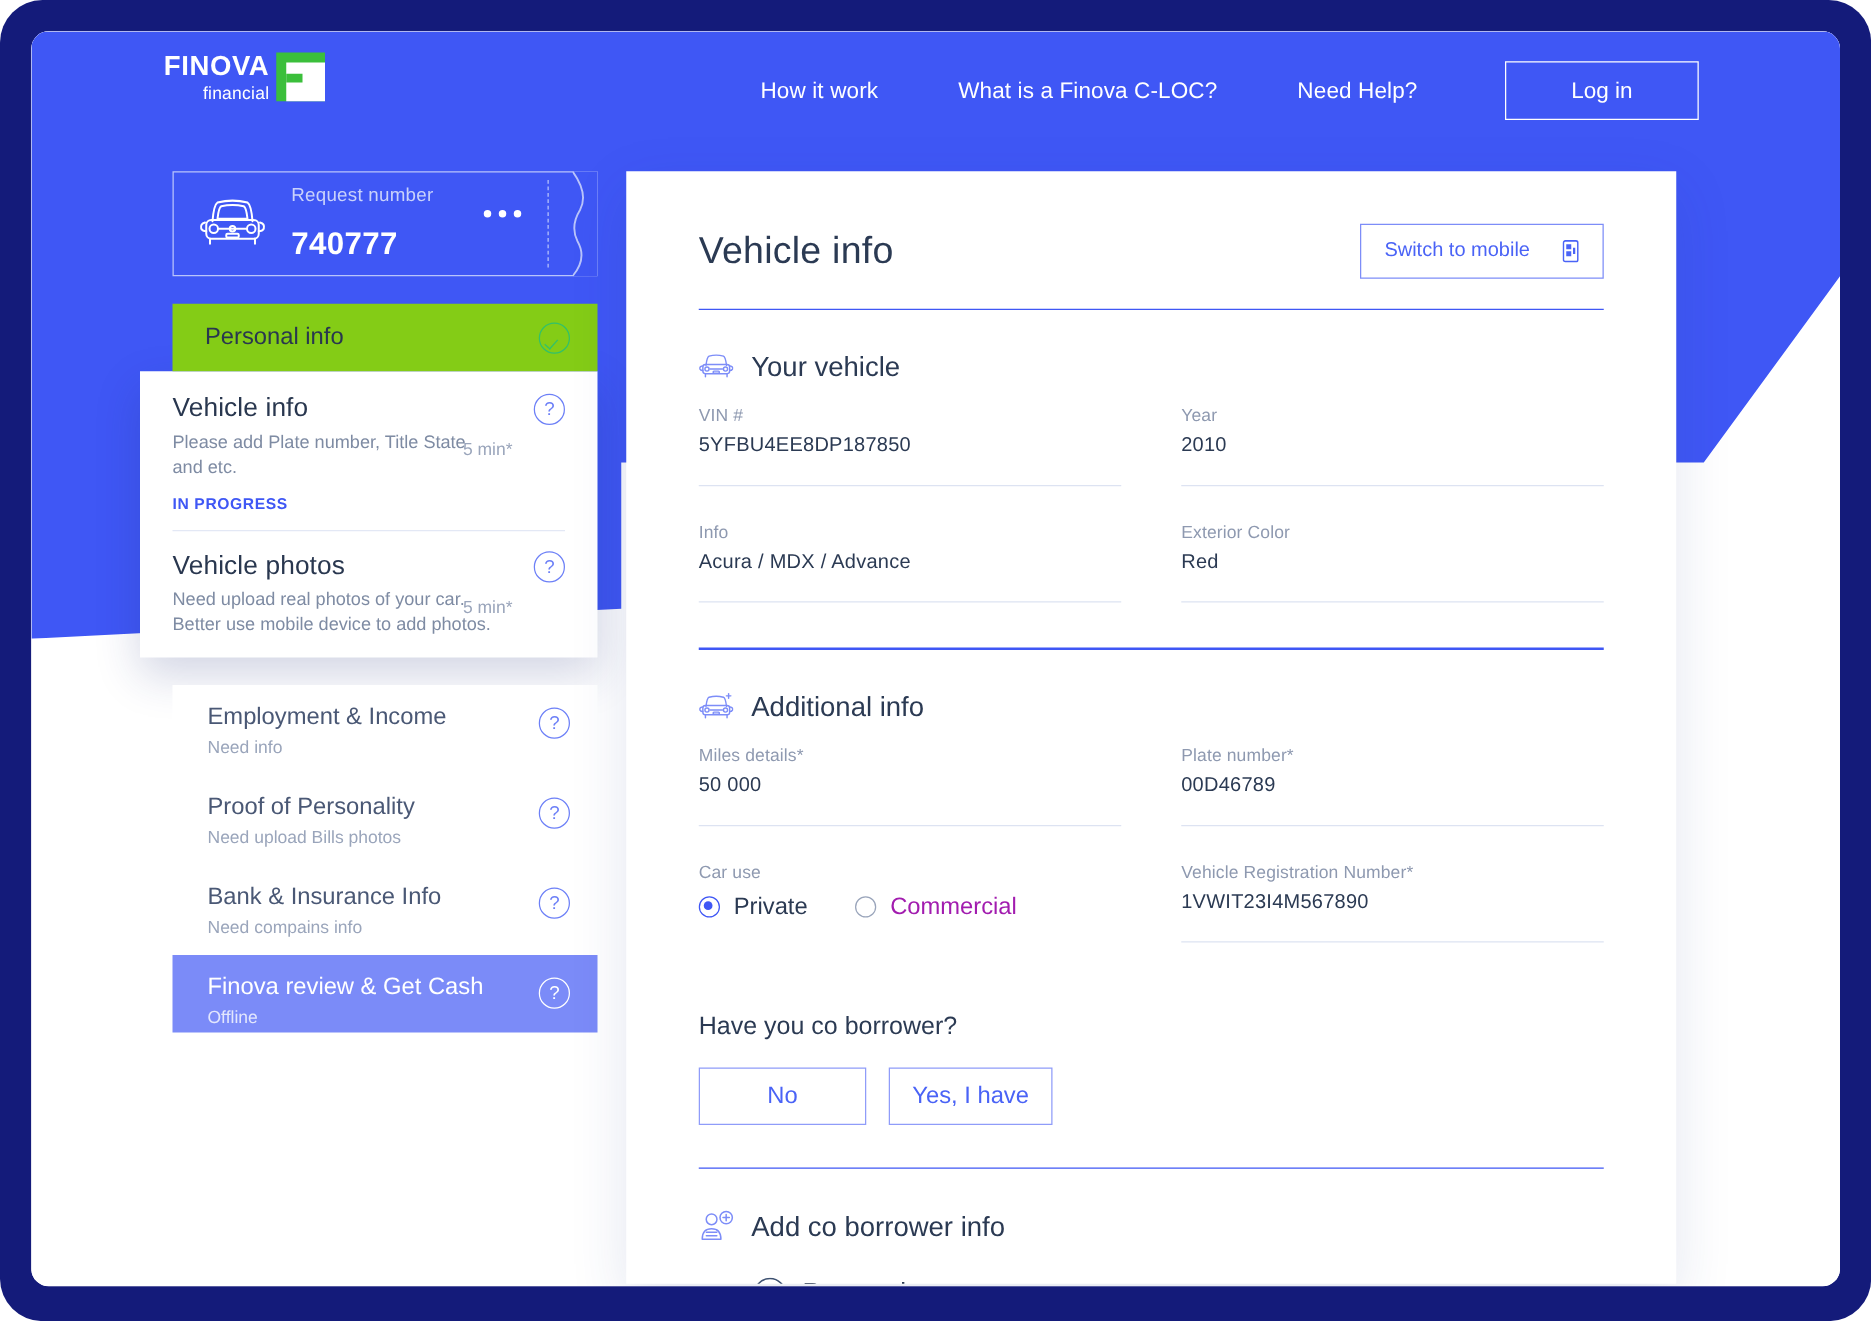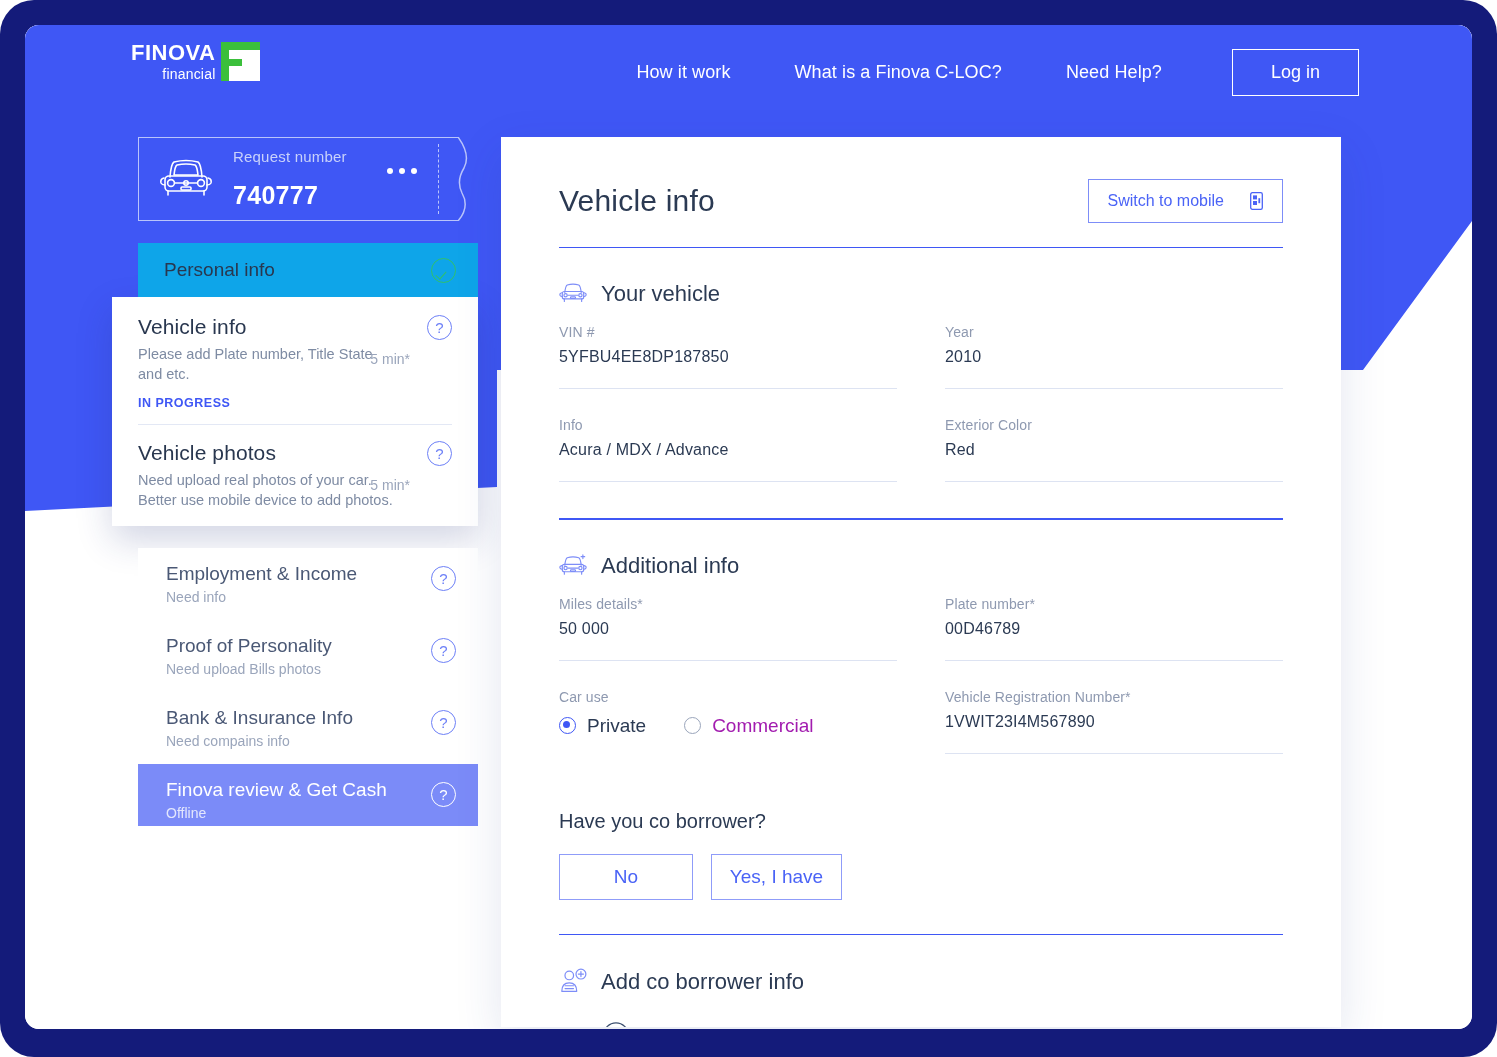--- a/index.html
+++ b/index.html
@@ -71,21 +71,21 @@
     position:absolute; right: 113px; top: 24px;
     display: flex; align-items: center; gap: 16px;
   }
   .navlink {
     color:#ffffff; font-size: 18px; padding: 10px 24px;
     white-space: nowrap; cursor: pointer; letter-spacing: 0.1px;
   }
   #login-btn {
     margin-left: 30px;
     border: 1.5px solid #ffffff; color:#ffffff;
-    font-size: 18px; padding: 12px 38px; cursor:pointer;
+    font-size: 18px; padding: 12px 52px; cursor:pointer;
     white-space: nowrap;
   }
 
   
   #sidebar { position:absolute; left: 113px; top: 112px; width: 340px; z-index: 6; }
 
   #ticket {
     position: relative;
     height: 84px; border: 1.5px solid #b9c4fb;
     display: flex; align-items: center;
@@ -97,21 +97,21 @@
   #ticket .t2 { color:#ffffff; font-size: 25px; font-weight: 700; margin-top: 16px; letter-spacing:.3px; }
   #ticket .dots { position:absolute; right: 60px; top: 30px; display:flex; gap:6px; cursor:pointer; }
   #ticket .dots i { width:6px; height:6px; border-radius:50%; background:#ffffff; display:block; }
   #ticket .perf {
     position:absolute; right: 38px; top: 6px; bottom: 6px;
     border-left: 1.5px dashed #b9c4fb;
   }
   #ticket .scallop { position:absolute; right: -1px; top:-1px; bottom:-1px; width: 20px; }
 
   .step {
-    background:#0ea5e9; padding: 16px 22px 16px 26px;
+    background:#84cc16; padding: 16px 22px 16px 26px;
     position: relative;
   }
   #step-personal { margin-top: 22px; height: 54px; display:flex; align-items:center; }
   #step-personal .title { font-size: 19px; color:#29374f; }
 
   #card-active {
     margin-top: 0px; background:#ffffff;
     margin-left: -26px; width: 366px;
     box-shadow: 0 14px 34px rgba(30,45,120,.20);
     padding: 18px 26px 16px 26px;

